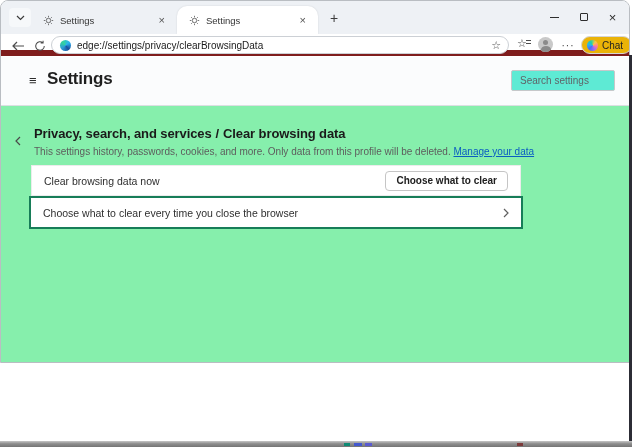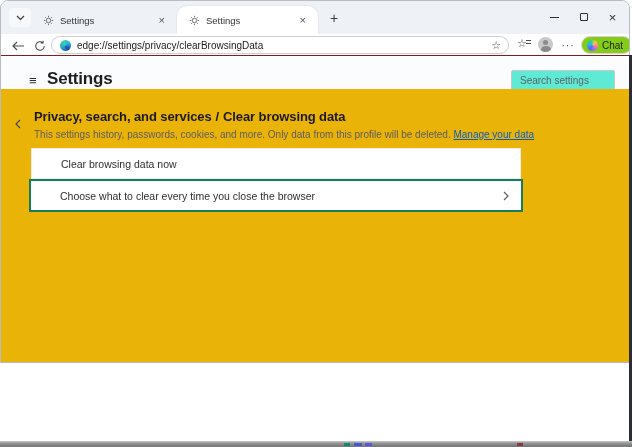--- a/index.html
+++ b/index.html
@@ -24,67 +24,67 @@
              font-size:14px; color:#3c3c3c; cursor:pointer; line-height:16px; }
   .win-controls { position:absolute; right:2px; top:0; height:32px; display:flex; }
   .win-btn { width:29px; height:32px; border:none; background:transparent; cursor:pointer;
              display:flex; align-items:center; justify-content:center; color:#2e2e2e; }
   .min-glyph { width:9px; height:1px; background:#2e2e2e; }
   .max-glyph { width:8px; height:8px; border:1px solid #2e2e2e; border-radius:1px; }
   .close-glyph { font-size:13px; line-height:1; }
 
   
   .toolbar { position:absolute; left:0; top:33px; width:100%; height:22px; background:#fff;
-             border-bottom:1px solid #7f1d1d; }
+             border-bottom:6px solid #7f1d1d; }
   .nav-btn { position:absolute; top:3px; width:17px; height:17px; border:none; background:transparent; cursor:pointer;
              display:flex; align-items:center; justify-content:center; }
   .url-pill { position:absolute; left:50px; top:2px; width:458px; height:18px; background:#fff;
               border:1px solid #ccd0d5; border-radius:9px; display:flex; align-items:center; cursor:text; }
   .edge-logo { width:11px; height:11px; border-radius:50%; margin:0 6px 0 8px; flex:0 0 auto;
                background:conic-gradient(from 140deg,#1b4f9c,#2d9bd8,#35d49a,#2bb3f0,#1b4f9c); }
   .url-text { font-size:10px; color:#1a1a1a; flex:1 1 auto; white-space:nowrap; overflow:hidden; }
   .pill-star { font-size:11px; color:#5a5a5a; margin:0 7px 0 4px; cursor:pointer; line-height:1; }
   .fav-hub { position:absolute; left:516px; top:4px; cursor:pointer; font-size:11px; color:#4c4c4c; line-height:1; }
   .fav-hub .lines { position:absolute; right:-4px; top:2px; width:5px; }
   .fav-hub .lines div { height:1px; background:#4c4c4c; margin-bottom:2px; }
   .avatar { position:absolute; left:537px; top:3px; width:15px; height:15px; border-radius:50%; background:#c9c9c9;
             overflow:hidden; cursor:pointer; }
   .avatar .head { position:absolute; left:5px; top:3px; width:5px; height:5px; border-radius:50%; background:#8b8b8b; }
   .avatar .body { position:absolute; left:2.5px; top:9px; width:10px; height:7px; border-radius:50% 50% 0 0; background:#8b8b8b; }
   .more-menu { position:absolute; left:558px; top:3px; width:18px; height:16px; border:none; background:transparent;
                font-size:10px; color:#3c3c3c; letter-spacing:1px; cursor:pointer; }
-  .chat-pill { position:absolute; left:580px; top:2px; height:18px; padding:0 8px 0 5px; background:#84cc16;
+  .chat-pill { position:absolute; left:580px; top:2px; height:18px; padding:0 8px 0 5px; background:#eab308;
                border:1px solid #d5d5d5; border-radius:9px; display:flex; align-items:center; gap:4px; cursor:pointer;text-align:center; }
   .copilot-icon { width:11px; height:11px; border-radius:50%;
                   background:conic-gradient(from 220deg,#4b6cf5,#2bb3f0,#23d3a0,#ffc83d,#ff7a9c,#9b6cf5,#4b6cf5); }
   .chat-label { font-size:10px; color:#222; }
 
   
   .settings-header { position:absolute; left:0; top:56px; width:100%; height:49px; background:#fbfcfd;
                      border-bottom:1px solid #dcdfe2; }
   .hamburger { position:absolute; left:28px; top:16px; font-size:13px; color:#2b2b2b; cursor:pointer; }
   .page-title { position:absolute; left:46px; top:12px; font-size:17px; font-weight:bold; color:#1f1f1f; letter-spacing:-0.2px; }
   .search-box { position:absolute; left:510px; top:13px; width:104px; height:21px; border:1px solid #c6c8ca;
                 border-radius:2px; background:#5eead4; font-size:10px; color:#333; padding:0 8px;
                 font-family:"Liberation Sans","DejaVu Sans",sans-serif; }
   .search-box::placeholder { color:#5f6368; opacity:1; }
 
   
-  .content { position:absolute; left:0; top:88px; width:100%; height:336px; background:#eab308; }
+  .content { position:absolute; left:0; top:105px; width:100%; height:336px; background:#86efac; }
   .crumb-back { position:absolute; left:14px; top:26px; cursor:pointer; }
   .breadcrumb { position:absolute; left:33px; top:20px; font-size:13px; font-weight:bold; color:#1a1a1a;
                 letter-spacing:-0.1px; white-space:nowrap; }
   .breadcrumb .crumb-parent { cursor:pointer; }
   .breadcrumb .sep { padding:0 4px; }
   .description { position:absolute; left:33px; top:40px; font-size:10px; color:#5d5d5d; white-space:nowrap; }
   .manage-link { color:#0a5dc2; text-decoration:underline; cursor:pointer; }
 
   .row-card { position:absolute; left:30px; top:59px; width:490px; height:31px; background:#fff;
               border:1px solid #ececec; display:flex; align-items:center; padding:0 12px; }
-  .row-label { font-size:10.5px; color:#2f2f2f; white-space:nowrap;margin-left:17px; }
+  .row-label { font-size:10.5px; color:#2f2f2f; white-space:nowrap; }
   .clear-btn { margin-left:auto; height:20px; padding:0 10px; background:#fff; border:1px solid #c5c5c5;
                border-radius:4px; font-size:10px; font-weight:bold; color:#202020; cursor:pointer;
                font-family:"Liberation Sans","DejaVu Sans",sans-serif; }
   .row-highlight { position:absolute; left:28px; top:90px; width:494px; height:33px; background:#fff;
                    border:2px solid #177d58; display:flex; align-items:center; padding:0 12px; cursor:pointer; }
   .row-highlight .chev { margin-left:auto; }
 
   
   .desktop-edge { position:absolute; right:0; top:55px; width:3px; height:386px; background:#2c2c35; }
   .taskbar { position:absolute; left:0; bottom:0; width:100%; height:6px;
@@ -192,20 +192,21 @@
     <div class="breadcrumb">
       <span class="crumb-parent">Privacy, search, and services</span><span class="sep">/</span><span>Clear browsing data</span>
     </div>
     <div class="description">
       <span>This settings history, passwords, cookies, and more. Only data from this profile will be deleted.</span>
       <span class="manage-link">Manage your data</span>
     </div>
 
     <div class="row-card">
       <span class="row-label">Clear browsing data now</span>
+      <button class="clear-btn">Choose what to clear</button>
     </div>
 
     <div class="row-highlight">
       <span class="row-label">Choose what to clear every time you close the browser</span>
       <span class="chev">
         <svg width="6" height="10" viewBox="0 0 6 10">
             <polyline points="1,1 5,5 1,9" fill="none" stroke="#5f5f5f" stroke-width="1.2"></polyline>
           </svg>
       </span>
     </div>

